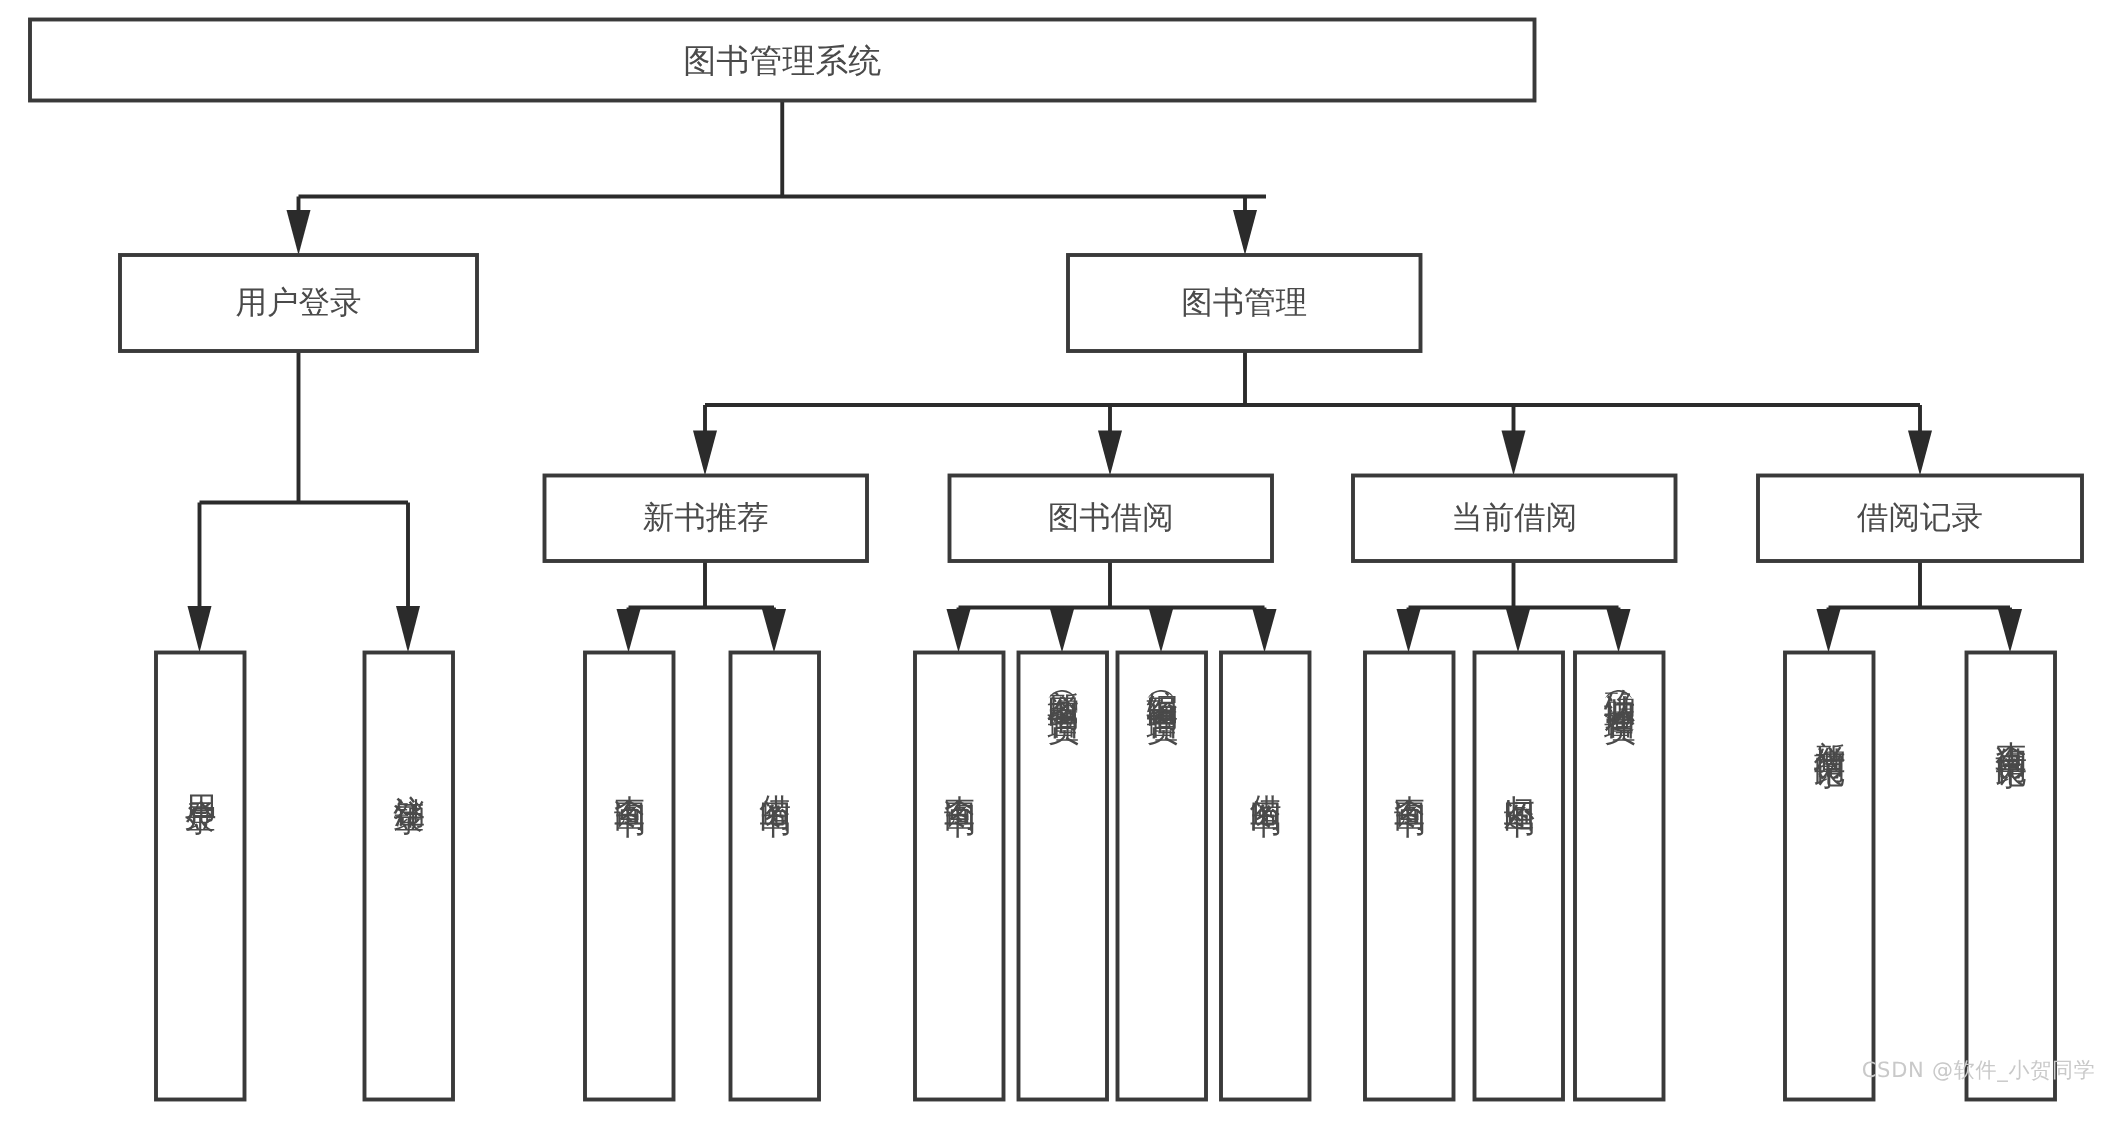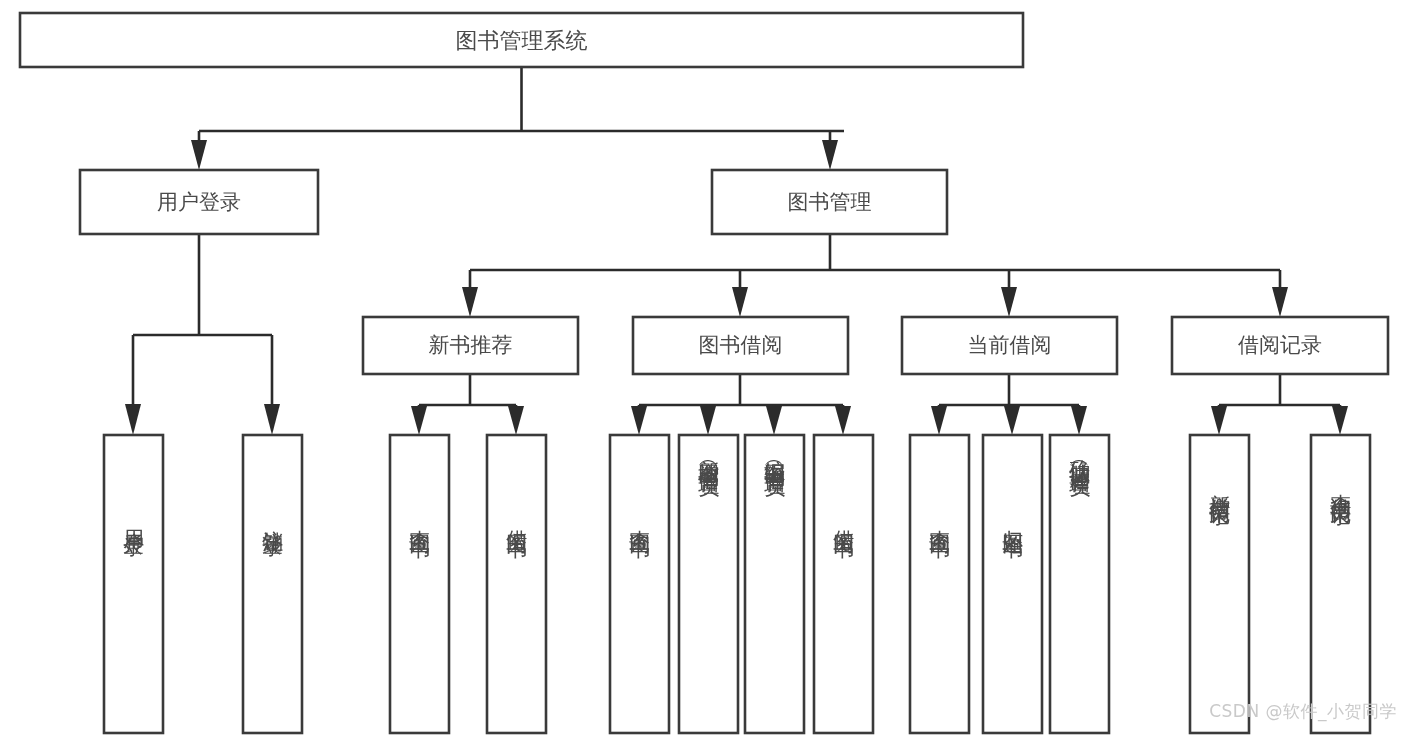--- a/index.html
+++ b/index.html
@@ -71,21 +71,21 @@
     line-height: 1.08;
     letter-spacing: 2.5px;
     color: #4a4a4a;
     white-space: nowrap;
   }
   #watermark {
     position: absolute;
     right: 8px;
     bottom: 4px;
     font-family: "DejaVu Sans", "Liberation Sans", sans-serif;
-    font-size: 17px;
+    font-size: 14px;
     color: #c9c9c9;
     letter-spacing: 0.5px;
     pointer-events: none;
     user-select: none;
   }
 </style>
 </head>
 <body>
 
 <div id="diagram-root">

